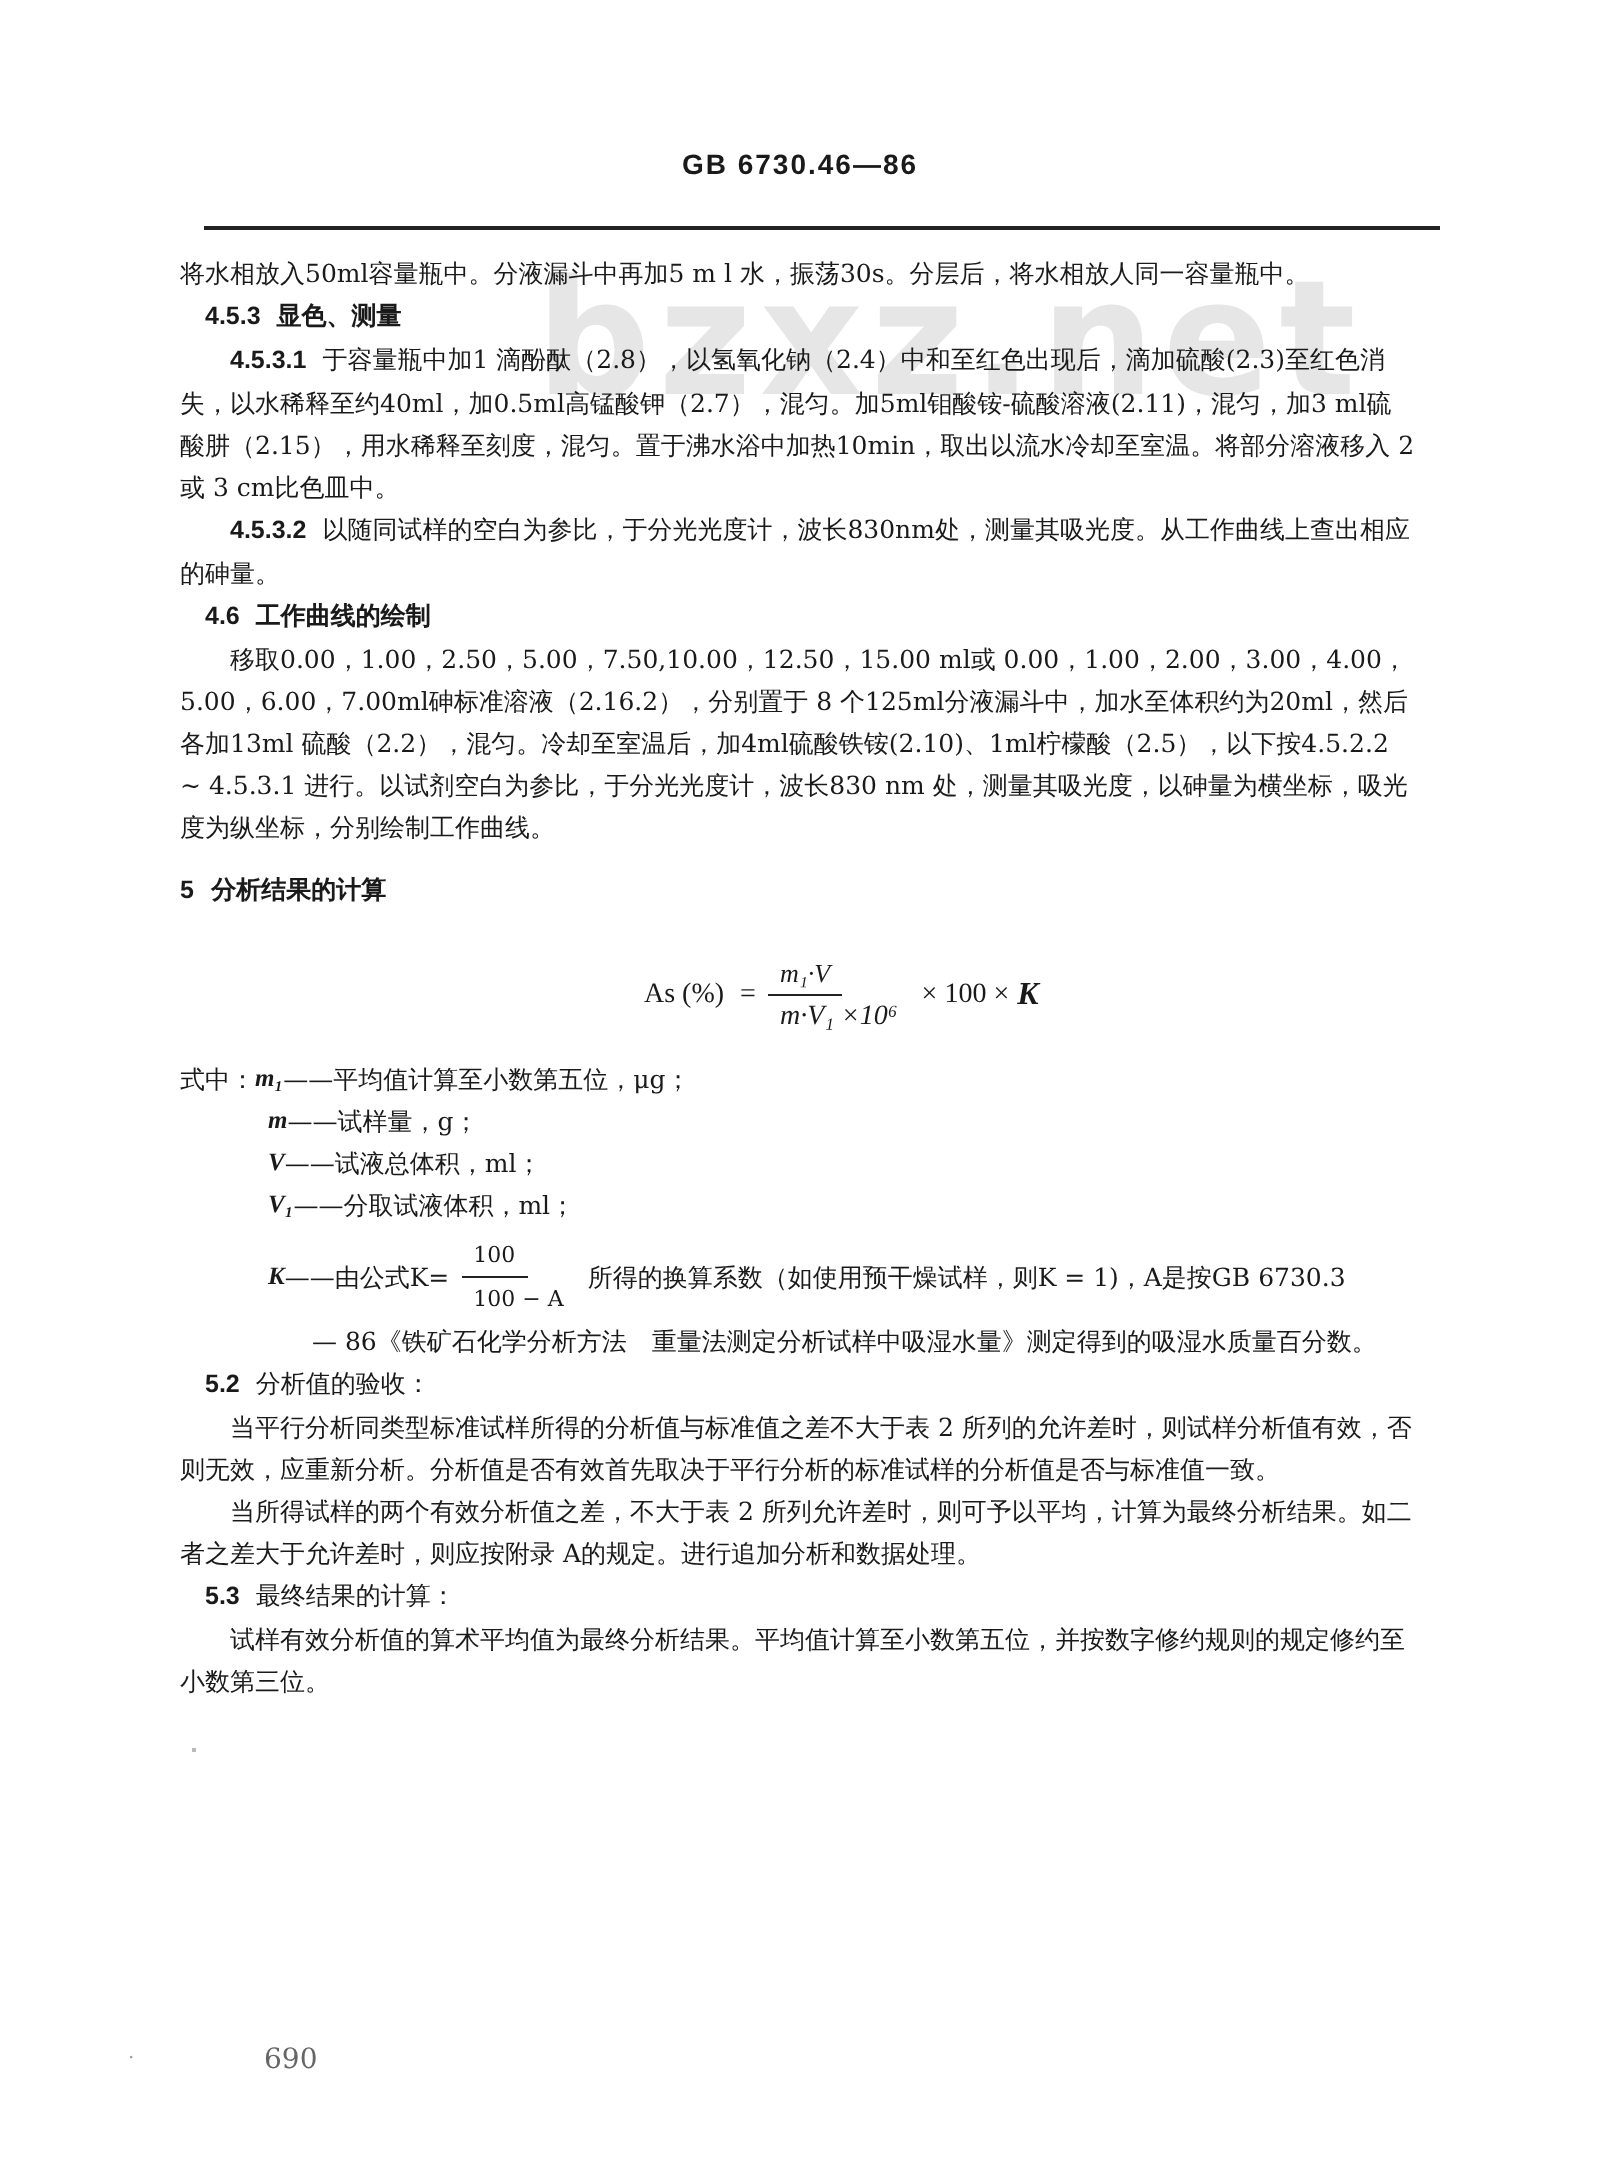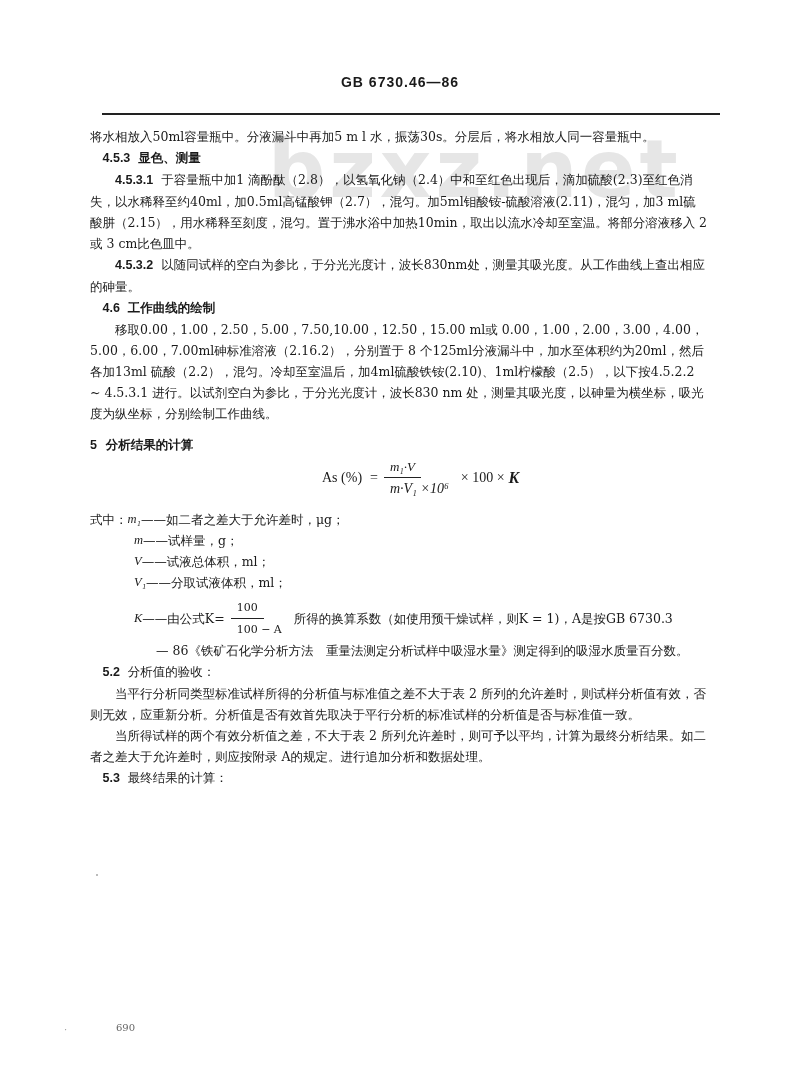--- a/index.html
+++ b/index.html
@@ -14,33 +14,33 @@
             letter-spacing: 1px; z-index: 1; }
   .rule { position: absolute; top: 113px; left: 102px; width: 618px; height: 2px; background: #222; z-index: 1; }
   .content { position: absolute; left: 90px; top: 126px; width: 618px; z-index: 1;
              font-size: 12.5px; line-height: 21px; }
   p { margin: 0; }
   .indent { text-indent: 2em; }
   .h-num { font-family: "Liberation Sans", sans-serif; font-weight: bold; }
   .sub { padding-left: 1em; }
   .sec5 { margin-top: 10px; font-weight: bold; }
   .formula { display: flex; align-items: center; justify-content: flex-start;
-             margin: 0 0 4px 232px; font-family: "Liberation Serif", serif; font-size: 14px; }
+             margin: 20px 0 4px 232px; font-family: "Liberation Serif", serif; font-size: 14px; }
   .frac { display: inline-flex; flex-direction: column; align-items: flex-start; margin: 0 6px; }
   .frac .num { border-bottom: 1px solid #222; padding: 0 6px; font-style: italic; font-size: 13px; }
   .frac .den { padding: 0 6px; font-style: italic; font-size: 14px; }
   .kbig { font-weight: bold; font-style: italic; font-size: 16px; }
   .defs { margin-left: 0; margin-top: 10px; }
   .def-row { display: flex; }
-  .def-sym { font-style: italic; font-family: "Liberation Serif", serif; }
+  .def-sym { font-style: italic; font-family: "Liberation Serif", serif; font-weight: bold; }
   .def-indent { padding-left: 44px; }
   .kdef { padding-left: 44px; display: flex; align-items: center; }
   .kdef .frac .num, .kdef .frac .den { font-style: normal; font-size: 11px; }
   .kcont { padding-left: 66px; }
-  .footer-page { position: absolute; left: 116px; top: 1022px; font-size: 10px; color: #666; }
+  .footer-page { position: absolute; left: 132px; top: 1022px; font-size: 14px; color: #666; }
   .footer-dot { position: absolute; left: 64px; top: 1024px; font-size: 10px; color: #999; }
   .stray-dot { position: absolute; left: 96px; top: 874px; width: 2px; height: 2px; background: #bbb; }
 </style>
 </head>
 <body>
 
 <div class="page">
   <div class="watermark">bzxz.net</div>
   <div class="header">GB 6730.46—86</div>
   <div class="rule"></div>
@@ -79,21 +79,21 @@
       </span>
       <span>× 100 ×</span>
       <span class="kbig" style="margin-left:4px">K</span>
     </div>
 
     <div class="defs">
       <div class="def-row">
         <span>式中：</span>
         <span class="def-sym">m₁</span>
         <span>——</span>
-        <span>如二者之差大于允许差时，μg；</span>
+        <span>平均值计算至小数第五位，μg；</span>
       </div>
       <div class="def-row def-indent">
         <span class="def-sym">m</span>
         <span>——</span>
         <span>试样量，g；</span>
       </div>
       <div class="def-row def-indent">
         <span class="def-sym">V</span>
         <span>——</span>
         <span>试液总体积，ml；</span>
@@ -118,18 +118,19 @@
 
     <p class="sub">
       <span class="h-num">5.2</span>&nbsp;&nbsp;<span>分析值的验收：</span>
     </p>
     <p class="indent">当平行分析同类型标准试样所得的分析值与标准值之差不大于表 2 所列的允许差时，则试样分析值有效，否则无效，应重新分析。分析值是否有效首先取决于平行分析的标准试样的分析值是否与标准值一致。</p>
     <p class="indent">当所得试样的两个有效分析值之差，不大于表 2 所列允许差时，则可予以平均，计算为最终分析结果。如二者之差大于允许差时，则应按附录 A的规定。进行追加分析和数据处理。</p>
 
     <p class="sub">
       <span class="h-num">5.3</span>&nbsp;&nbsp;<span>最终结果的计算：</span>
     </p>
+    <p class="indent">试样有效分析值的算术平均值为最终分析结果。平均值计算至小数第五位，并按数字修约规则的规定修约至小数第三位。</p>
   </div>
 
   <div class="stray-dot"></div>
   <div class="footer-dot">·</div>
   <div class="footer-page">690</div>
 </div>
 
 </body></html>

